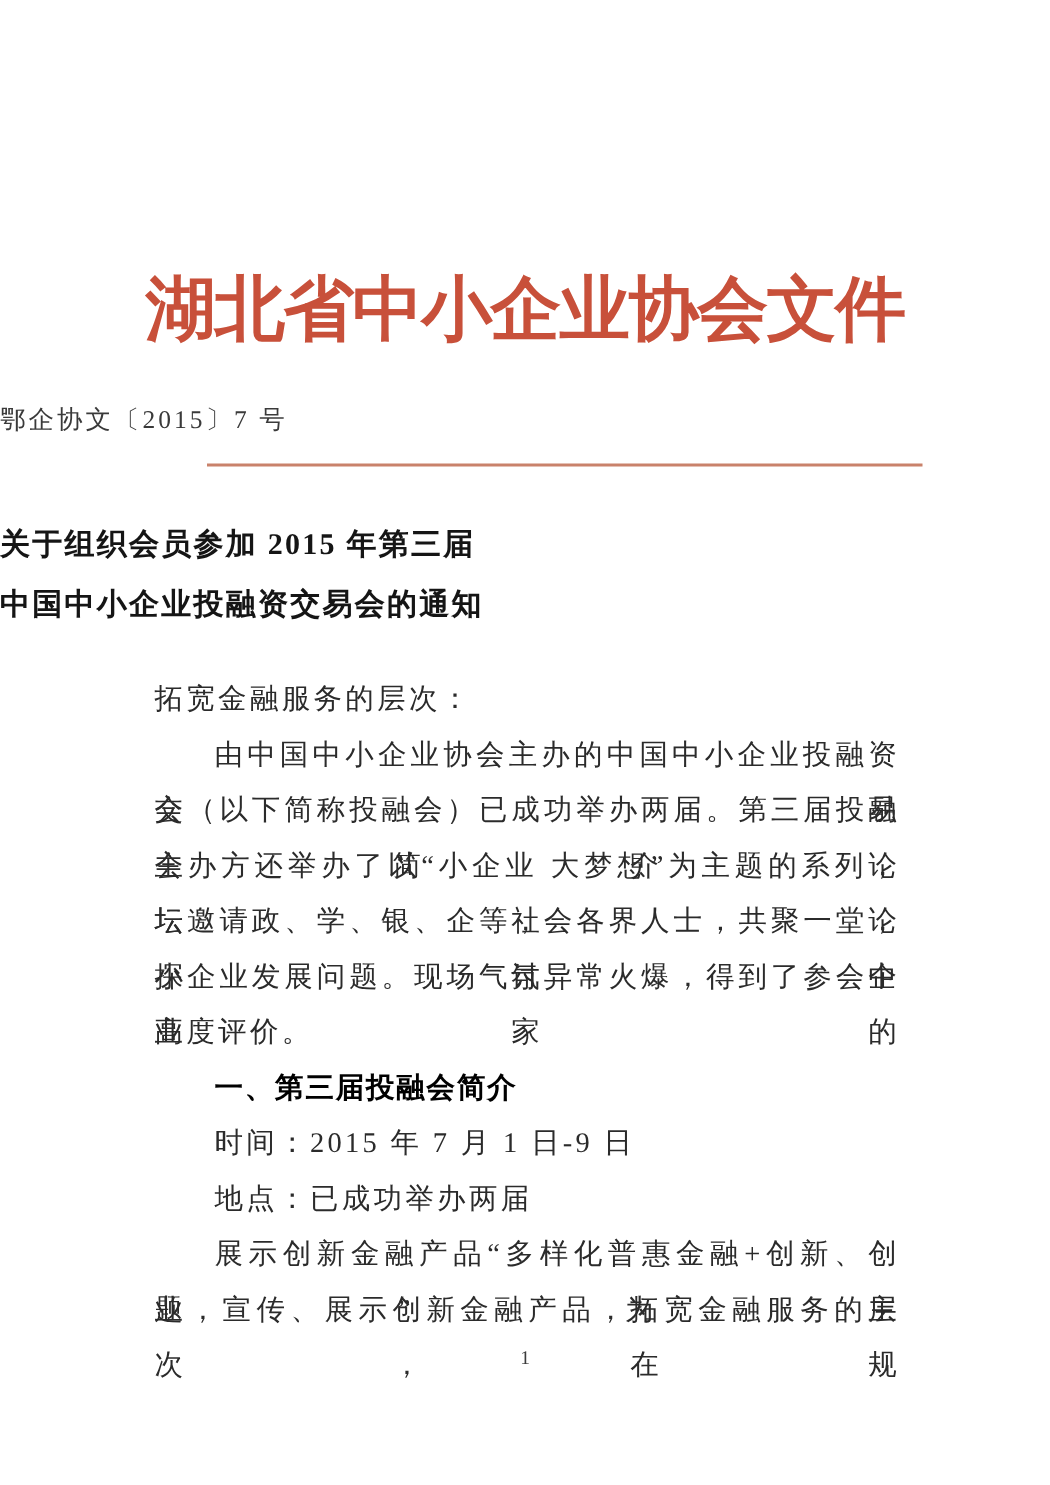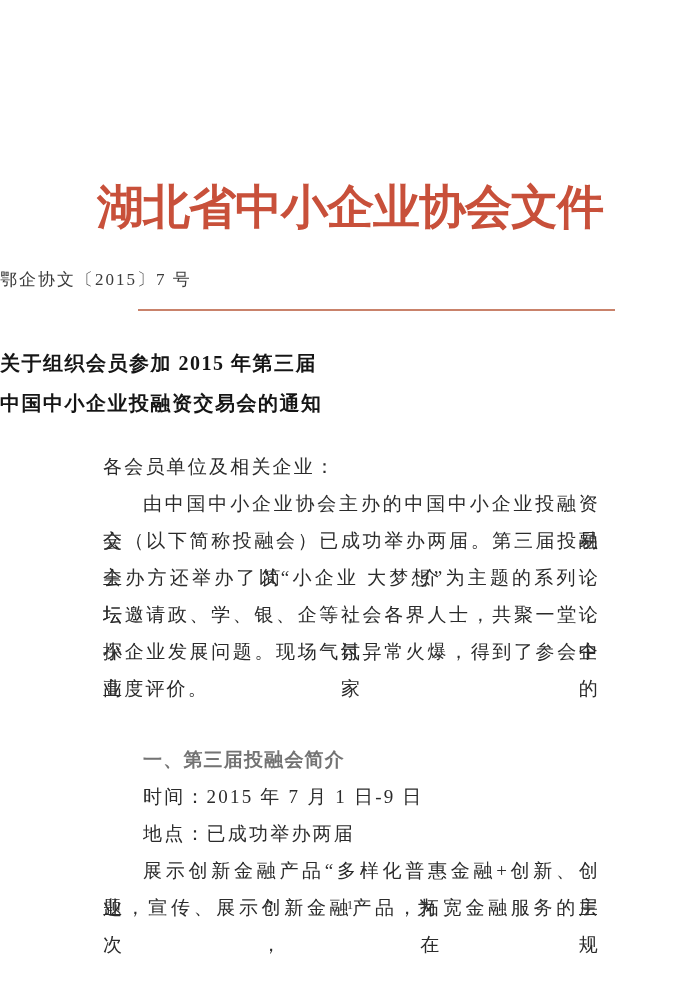--- a/index.html
+++ b/index.html
@@ -81,23 +81,22 @@
     text-align-last: justify;
   }
   .line.indent,
   .line.indent-justify,
   .line.heading-indent {
     text-indent: 40px;
   }
   .line.heading-indent {
     font-family: "Liberation Sans", "DejaVu Sans", sans-serif;
     font-weight: bold;
-    color: #737373;
+    color: #000000;
     letter-spacing: 1.2px;
-    margin-top: 34px;
   }
   .page-number {
     position: absolute;
     top: 897px;
     left: 0;
     width: 100%;
     text-align: center;
     font-size: 13px;
     color: #3c3c3c;
   }
@@ -112,21 +111,21 @@
   <div class="doc-number">鄂企协文〔2015〕7 号</div>
 
   <div class="red-rule" style="background: rgb(201, 130, 107);"></div>
 
   <div class="doc-title">
       <div class="title-line">关于组织会员参加 2015 年第三届</div>
       <div class="title-line">中国中小企业投融资交易会的通知</div>
     </div>
 
   <div class="body-block">
-      <div class="line plain">各会员单位及相关企业：</div>
+      <div class="line plain">拓宽金融服务的层次：</div>
       <div class="line indent-justify">由中国中小企业协会主办的中国中小企业投融资交易</div>
       <div class="line justify">会（以下简称投融会）已成功举办两届。第三届投融会简介，</div>
       <div class="line justify">主办方还举办了以“小企业 大梦想”为主题的系列论坛，论</div>
       <div class="line justify">坛邀请政、学、银、企等社会各界人士，共聚一堂，探讨中</div>
       <div class="line justify">小企业发展问题。现场气氛异常火爆，得到了参会企业家的</div>
       <div class="line plain">高度评价。</div>
       <div class="line heading-indent">一、第三届投融会简介</div>
       <div class="line indent">时间：2015 年 7 月 1 日-9 日</div>
       <div class="line indent">地点：已成功举办两届</div>
       <div class="line indent-justify">展示创新金融产品“多样化普惠金融+创新、创业”为主</div>

